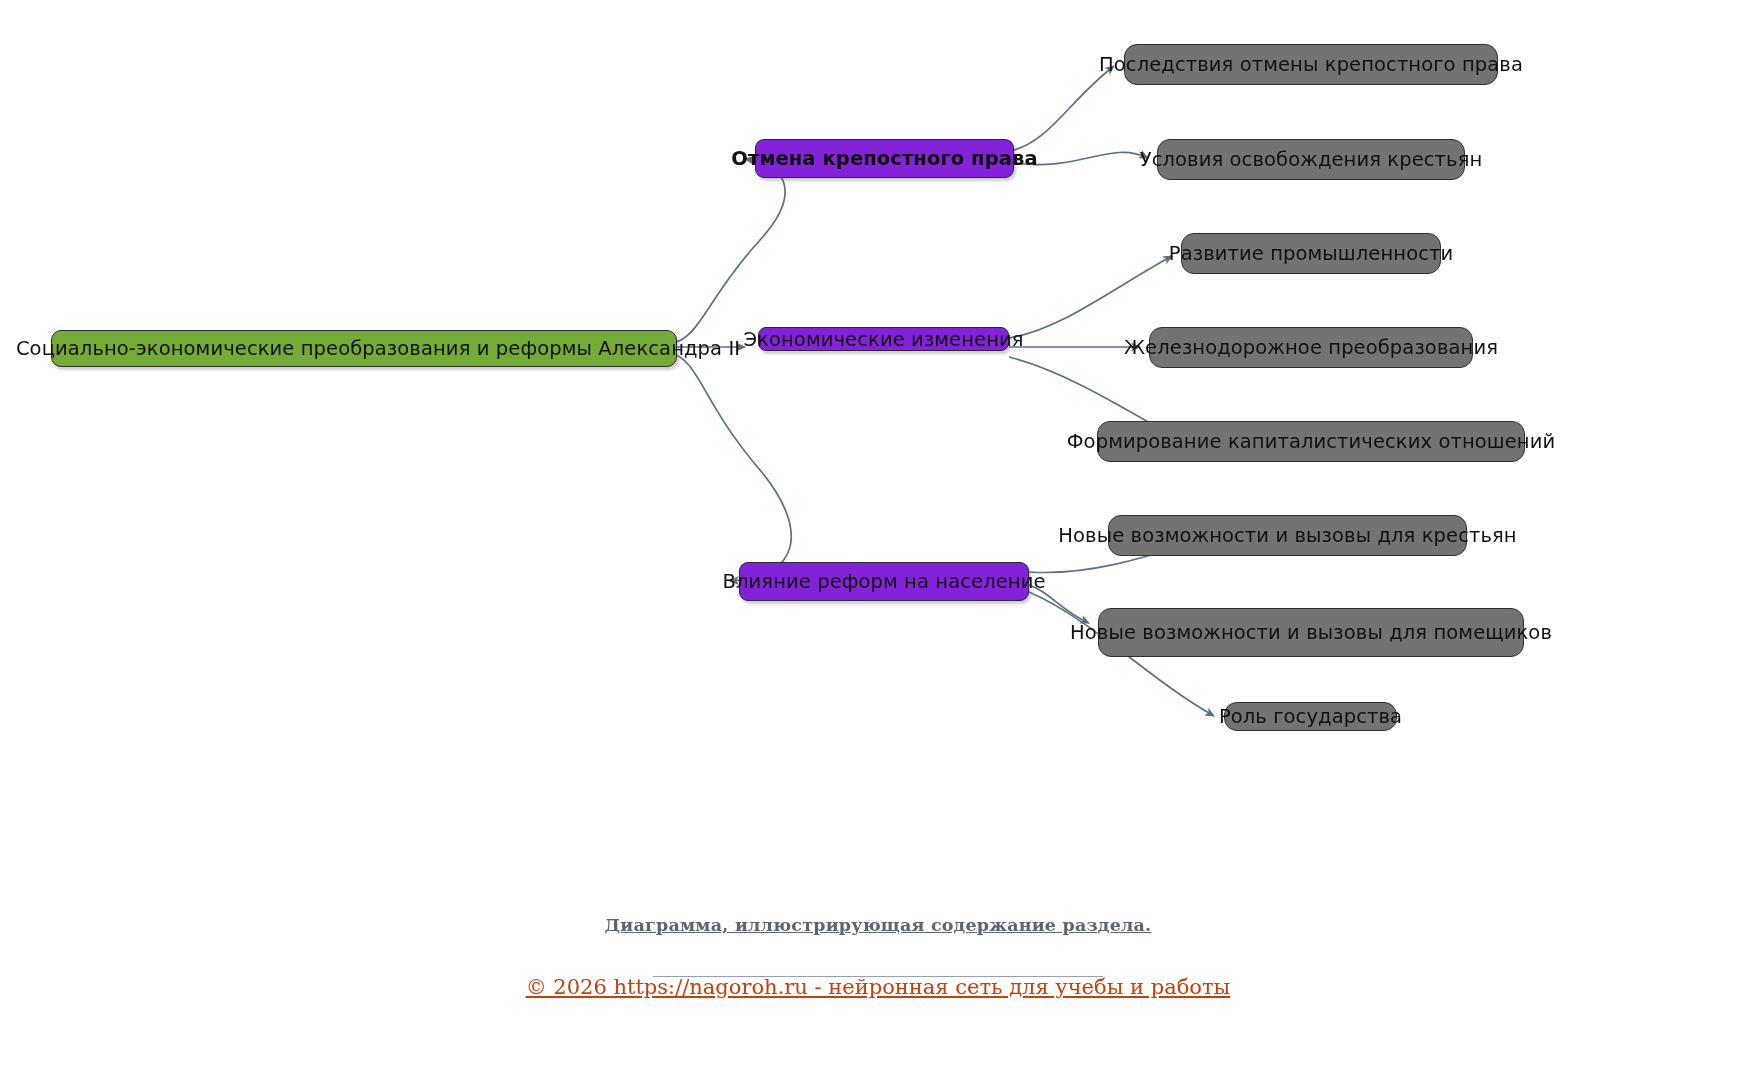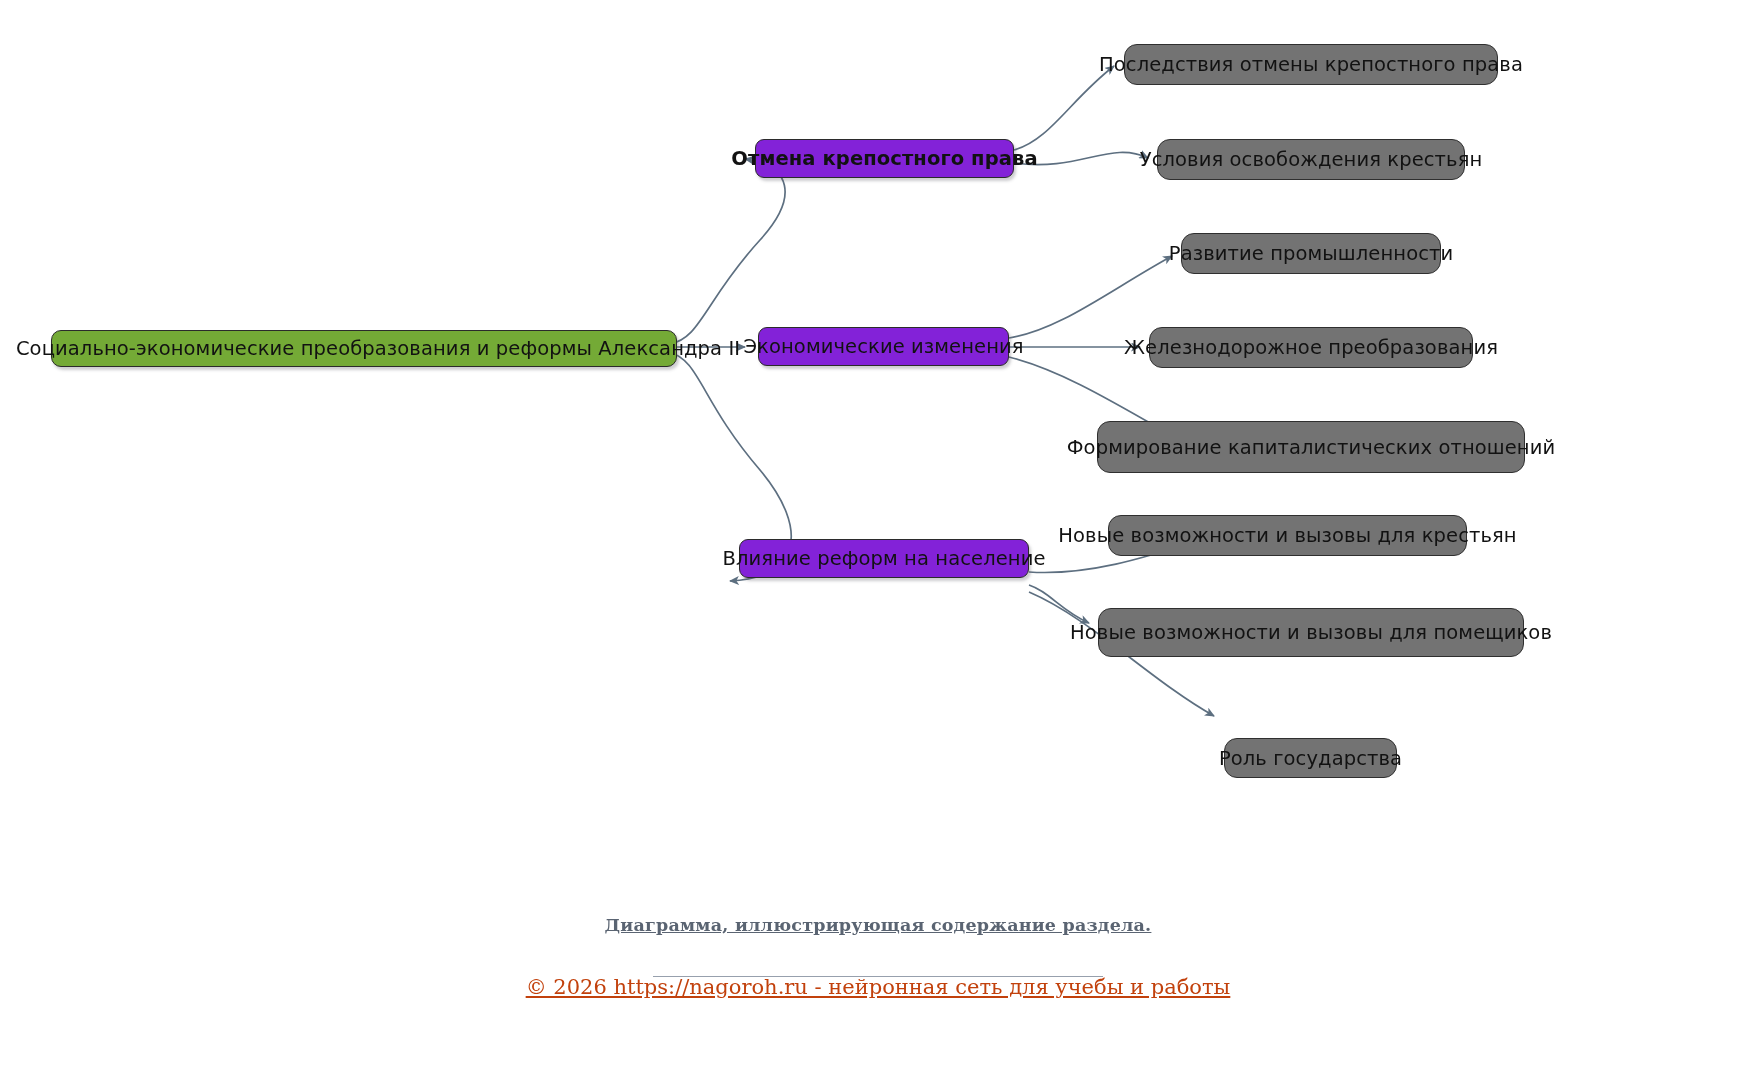--- a/index.html
+++ b/index.html
@@ -114,28 +114,28 @@
         <path d="M 1029,585 C 1050,592 1060,610 1089,623" fill="none" stroke="#5d6f80" stroke-width="1.7" marker-end="url(#arrowhead)"></path>
         <path d="M 1029,592 C 1090,618 1150,680 1214,716" fill="none" stroke="#5d6f80" stroke-width="1.7" marker-end="url(#arrowhead)"></path>
       </g>
   </svg>
 
   <div id="node-layer">
       <div class="node node-root" style="left: 51px; top: 330px; width: 626px; height: 37px; padding-left: 28px;">Социально-экономические преобразования и реформы Александра II</div>
       <div class="node node-branch" style="left: 755px; top: 139px; width: 259px; height: 39px; font-weight: bold;">Отмена крепостного права</div>
       <div class="node node-leaf" style="left: 1124px; top: 44px; width: 374px; height: 41px;">Последствия отмены крепостного права</div>
       <div class="node node-leaf" style="left: 1157px; top: 139px; width: 308px; height: 41px;">Условия освобождения крестьян</div>
-      <div class="node node-branch" style="left: 758px; top: 327px; width: 251px; height: 39px;">Экономические изменения</div>
+      <div class="node node-branch" style="left: 758px; top: 327px; width: 251px; height: 24px; border-radius: 8px;">Экономические изменения</div>
       <div class="node node-leaf" style="left: 1181px; top: 233px; width: 260px; height: 41px;">Развитие промышленности</div>
       <div class="node node-leaf" style="left: 1149px; top: 327px; width: 324px; height: 41px;">Железнодорожное преобразования</div>
-      <div class="node node-leaf" style="left: 1097px; top: 421px; width: 428px; height: 52px;">Формирование капиталистических отношений</div>
-      <div class="node node-branch" style="left: 739px; top: 539px; width: 290px; height: 39px;">Влияние реформ на население</div>
+      <div class="node node-leaf" style="left: 1097px; top: 421px; width: 428px; height: 41px;">Формирование капиталистических отношений</div>
+      <div class="node node-branch" style="left: 739px; top: 562px; width: 290px; height: 39px;">Влияние реформ на население</div>
       <div class="node node-leaf" style="left: 1108px; top: 515px; width: 359px; height: 41px;">Новые возможности и вызовы для крестьян</div>
       <div class="node node-leaf" style="left: 1098px; top: 608px; width: 426px; height: 49px;">Новые возможности и вызовы для помещиков</div>
-      <div class="node node-leaf" style="left: 1224px; top: 738px; width: 173px; height: 40px;">Роль государства</div>
+      <div class="node node-leaf" style="left: 1224px; top: 702px; width: 173px; height: 29px;">Роль государства</div>
     </div>
 
 </div>
 
 <div class="footer-block footer-caption">Диаграмма, иллюстрирующая содержание раздела.</div>
 <div class="footer-block footer-rule">
   <span></span>
 </div>
 <div class="footer-block footer-copyright">© 2026 https://nagoroh.ru - нейронная сеть для учебы и работы</div>
 

